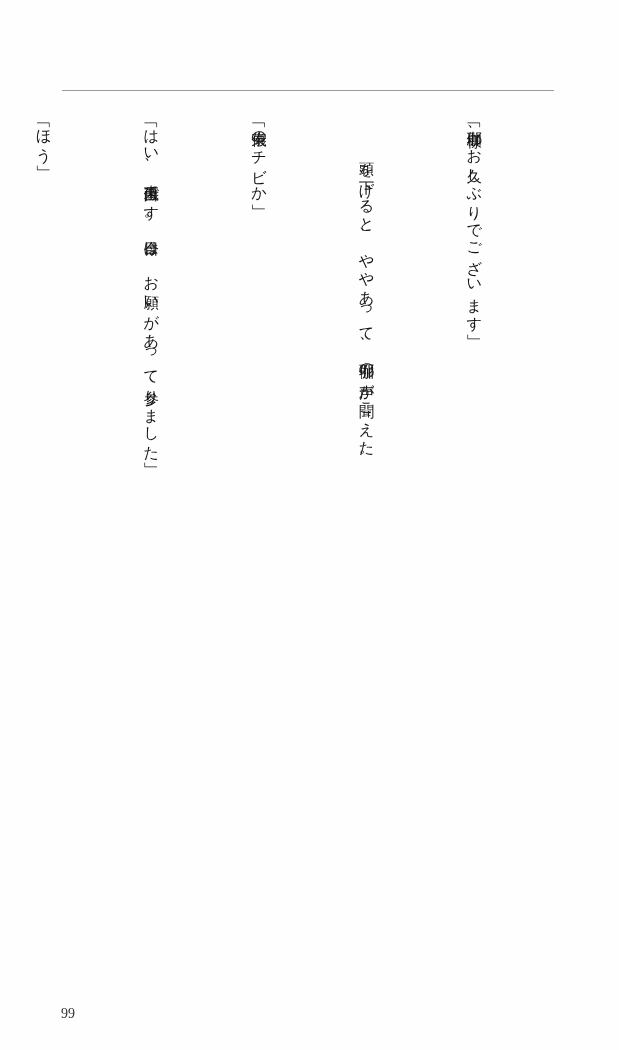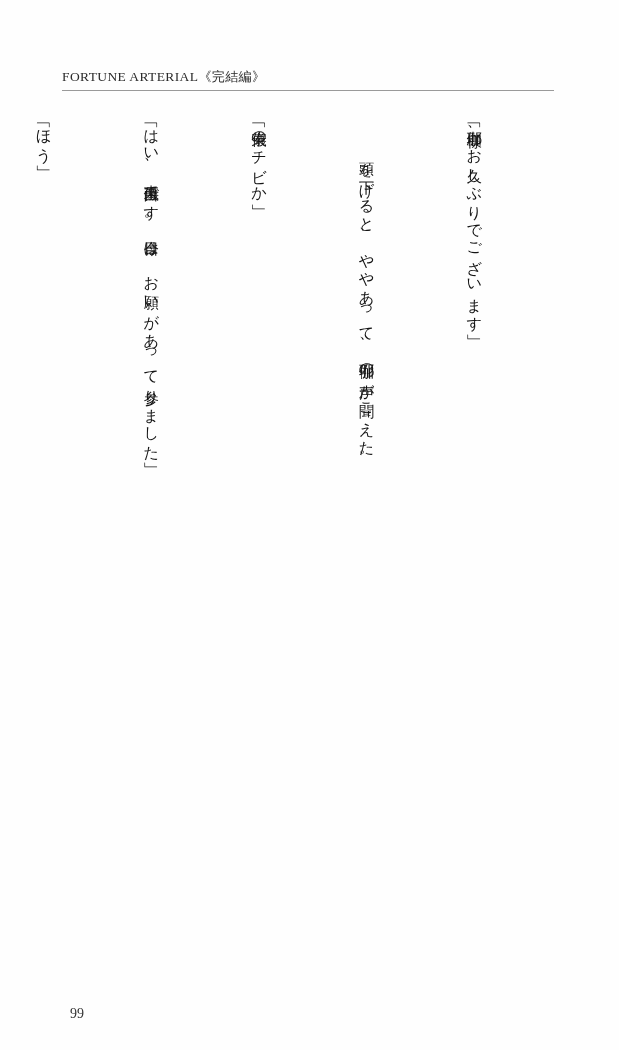--- a/index.html
+++ b/index.html
@@ -66,35 +66,32 @@
     margin: 0;
     padding: 0;
   }
   .vtext p.indent {
     padding-top: 16px;
   }
 
   
   .folio {
     position: absolute;
-    left: 70px;
+    left: 61px;
     bottom: 28px;
     font-size: 14px;
     color: #333;
     font-family: "Liberation Serif", "DejaVu Serif", serif;
   }
 </style>
 </head>
 <body>
 
 <div class="page">
 
-  <div class="header-line">
-    <span>FORTUNE ARTERIAL</span><span class="jp">《完結編》</span>
-  </div>
   <div class="header-rule"></div>
 
   <div class="vtext">
     <p>「伽耶様、お久しぶりでございます」</p>
     <p class="indent">　頭を下げると、ややあって、伽耶の声が聞こえた。</p>
     <p>「東儀のチビか」</p>
     <p>「はい、東儀白です。今日は、お願いがあって参りました」</p>
     <p>「ほう」</p>
     
     

